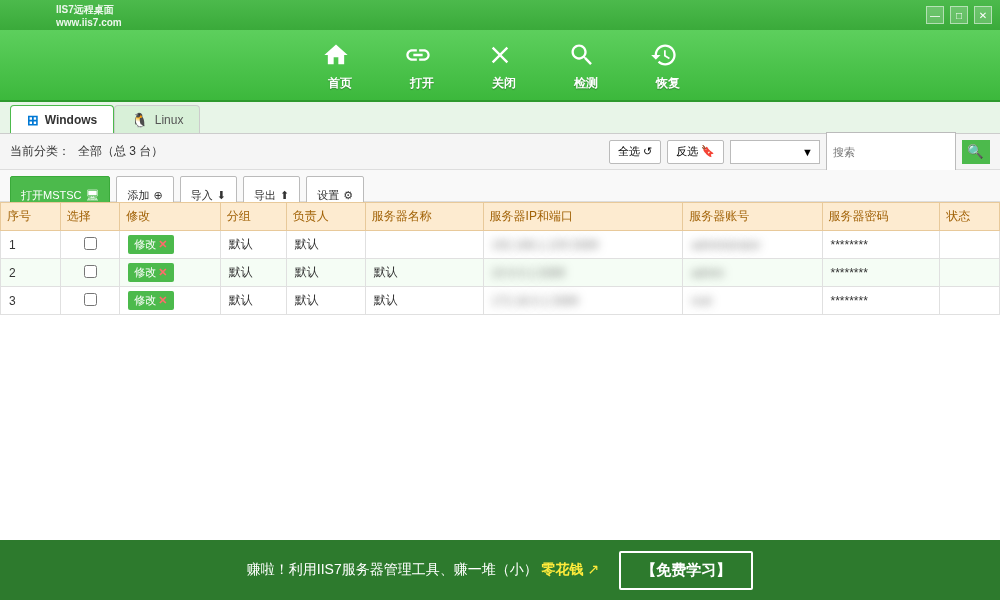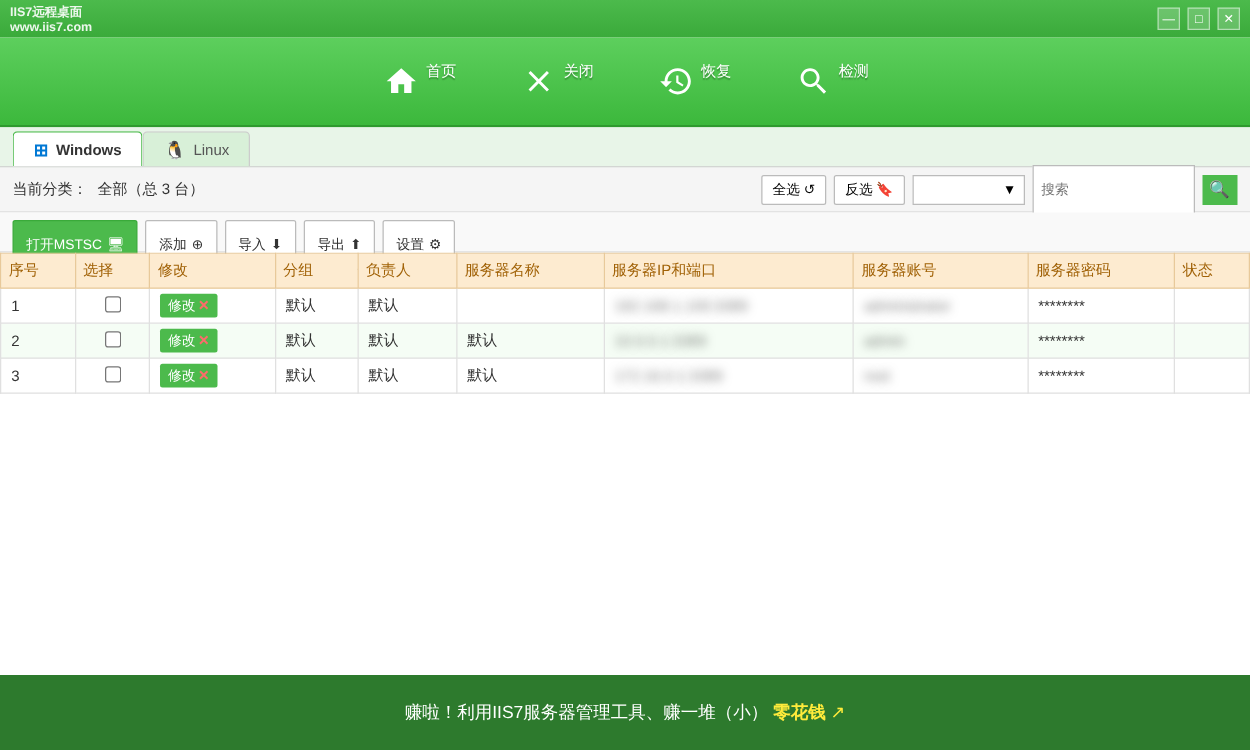--- a/index.html
+++ b/index.html
@@ -24,20 +24,21 @@
     }
     .title-bar-left {
       display: flex;
       align-items: center;
       gap: 8px;
     }
     .app-logo {
       font-size: 14px;
       font-weight: bold;
       color: white;
+      margin-left: 48px;
     }
     .app-logo span {
       font-size: 10px;
       display: block;
       opacity: 0.9;
     }
     .title-bar-controls {
       display: flex;
       gap: 6px;
     }
@@ -59,27 +60,28 @@
       height: 72px;
       background: linear-gradient(to bottom, #5dcf5d, #3cb83c);
       display: flex;
       align-items: center;
       justify-content: center;
       gap: 30px;
       border-bottom: 2px solid #2e9a2e;
     }
     .tool-item {
       display: flex;
-      flex-direction: row;
-      align-items: flex-start;
+      flex-direction: column;
+      align-items: flex-end;
       gap: 4px;
       cursor: pointer;
       color: white;
       padding: 6px 10px;
       border-radius: 4px;
+      font-weight: bold;
     }
     .tool-icon {
       width: 32px;
       height: 32px;
       display: flex;
       align-items: center;
       justify-content: center;
     }
     .tool-icon svg {
       width: 28px;
@@ -337,46 +339,54 @@
 
   <div class="tool-item">
     <div class="tool-icon">
       <svg viewBox="0 0 24 24">
           <path d="M10 20v-6h4v6h5v-8h3L12 3 2 12h3v8z"></path>
         </svg>
     </div>
     <span class="tool-label">首页</span>
   </div>
 
+  <div class="tool-item">
+    <div class="tool-icon">
+      <svg viewBox="0 0 24 24">
+          <path d="M3.9 12c0-1.71 1.39-3.1 3.1-3.1h4V7H7c-2.76 0-5 2.24-5 5s2.24 5 5 5h4v-1.9H7c-1.71 0-3.1-1.39-3.1-3.1zM8 13h8v-2H8v2zm9-6h-4v1.9h4c1.71 0 3.1 1.39 3.1 3.1s-1.39 3.1-3.1 3.1h-4V17h4c2.76 0 5-2.24 5-5s-2.24-5-5-5z"></path>
+        </svg>
+    </div>
+    <span class="tool-label">打开</span>
+  </div>
 
   <div class="tool-item">
     <div class="tool-icon">
       <svg viewBox="0 0 24 24">
           <path d="M19 6.41L17.59 5 12 10.59 6.41 5 5 6.41 10.59 12 5 17.59 6.41 19 12 13.41 17.59 19 19 17.59 13.41 12z"></path>
         </svg>
     </div>
     <span class="tool-label">关闭</span>
   </div>
 
   <div class="tool-item">
     <div class="tool-icon">
       <svg viewBox="0 0 24 24">
-          <path d="M13 3c-4.97 0-9 4.03-9 9H1l3.89 3.89.07.14L9 12H6c0-3.87 3.13-7 7-7s7 3.13 7 7-3.13 7-7 7c-1.93 0-3.68-.79-4.94-2.06l-1.42 1.42C8.27 19.99 10.51 21 13 21c4.97 0 9-4.03 9-9s-4.03-9-9-9zm-1 5v5l4.28 2.54.72-1.21-3.5-2.08V8H12z"></path>
+          <path d="M15.5 14h-.79l-.28-.27C15.41 12.59 16 11.11 16 9.5 16 5.91 13.09 3 9.5 3S3 5.91 3 9.5 5.91 16 9.5 16c1.61 0 3.09-.59 4.23-1.57l.27.28v.79l5 4.99L20.49 19l-4.99-5zm-6 0C7.01 14 5 11.99 5 9.5S7.01 5 9.5 5 14 7.01 14 9.5 11.99 14 9.5 14z"></path>
         </svg>
     </div>
-    <span class="tool-label">恢复</span>
+    <span class="tool-label">检测</span>
   </div>
 
   <div class="tool-item">
     <div class="tool-icon">
       <svg viewBox="0 0 24 24">
-          <path d="M15.5 14h-.79l-.28-.27C15.41 12.59 16 11.11 16 9.5 16 5.91 13.09 3 9.5 3S3 5.91 3 9.5 5.91 16 9.5 16c1.61 0 3.09-.59 4.23-1.57l.27.28v.79l5 4.99L20.49 19l-4.99-5zm-6 0C7.01 14 5 11.99 5 9.5S7.01 5 9.5 5 14 7.01 14 9.5 11.99 14 9.5 14z"></path>
+          <path d="M13 3c-4.97 0-9 4.03-9 9H1l3.89 3.89.07.14L9 12H6c0-3.87 3.13-7 7-7s7 3.13 7 7-3.13 7-7 7c-1.93 0-3.68-.79-4.94-2.06l-1.42 1.42C8.27 19.99 10.51 21 13 21c4.97 0 9-4.03 9-9s-4.03-9-9-9zm-1 5v5l4.28 2.54.72-1.21-3.5-2.08V8H12z"></path>
         </svg>
     </div>
-    <span class="tool-label">检测</span>
+    <span class="tool-label">恢复</span>
   </div>
 
 </div>
 
 <div class="main-content">
 
   <div class="tab-bar">
     <div class="tab active">
       <span style="color:#0078d4; font-size:14px;">⊞</span>
       <span>Windows</span>
@@ -492,13 +502,16 @@
     </table>
   </div>
 </div>
 
 <div class="bottom-banner">
   <div>
     <span class="banner-text">赚啦！利用IIS7服务器管理工具、赚一堆（小）</span>
     <span class="banner-highlight">零花钱</span>
     <span style="color: #ffeb3b;">↗</span>
   </div>
+  <div class="banner-btn">
+    <span>【免费学习】</span>
+  </div>
 </div>
 
 </body></html>

